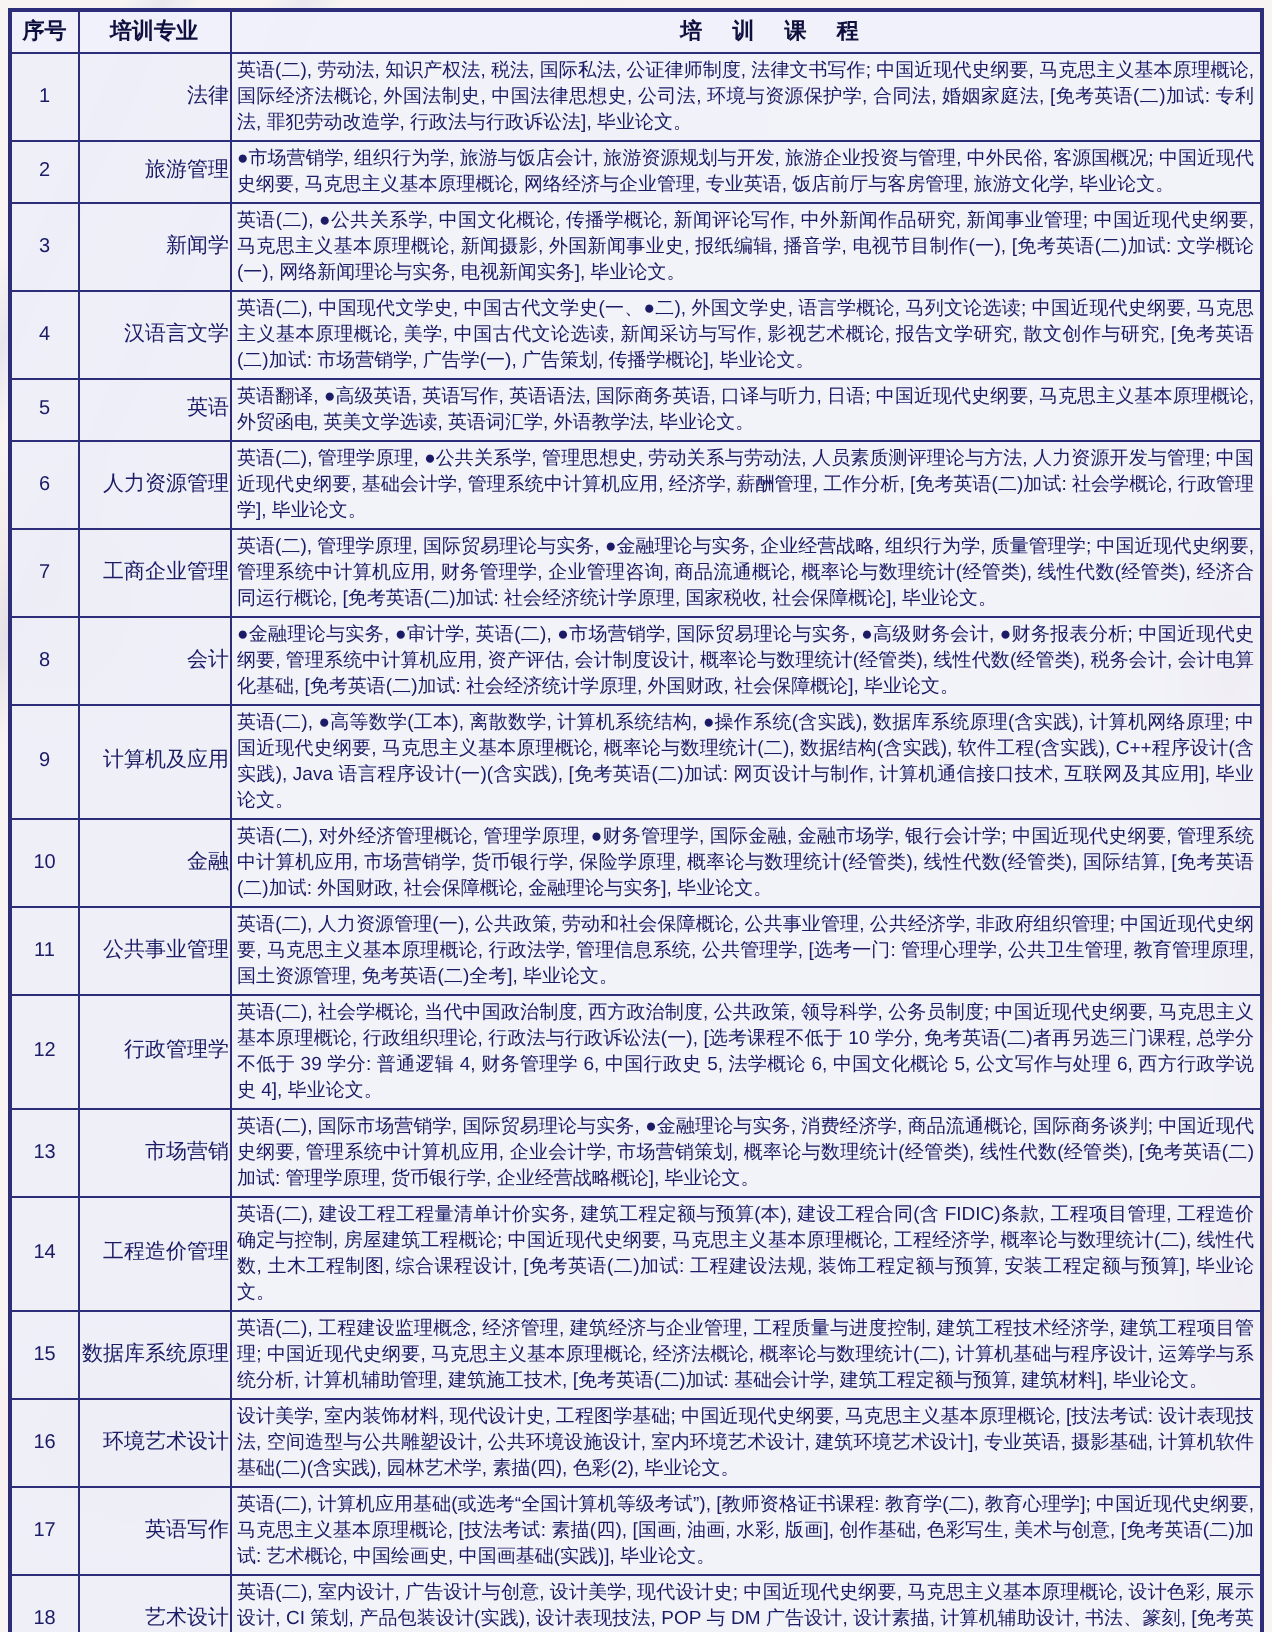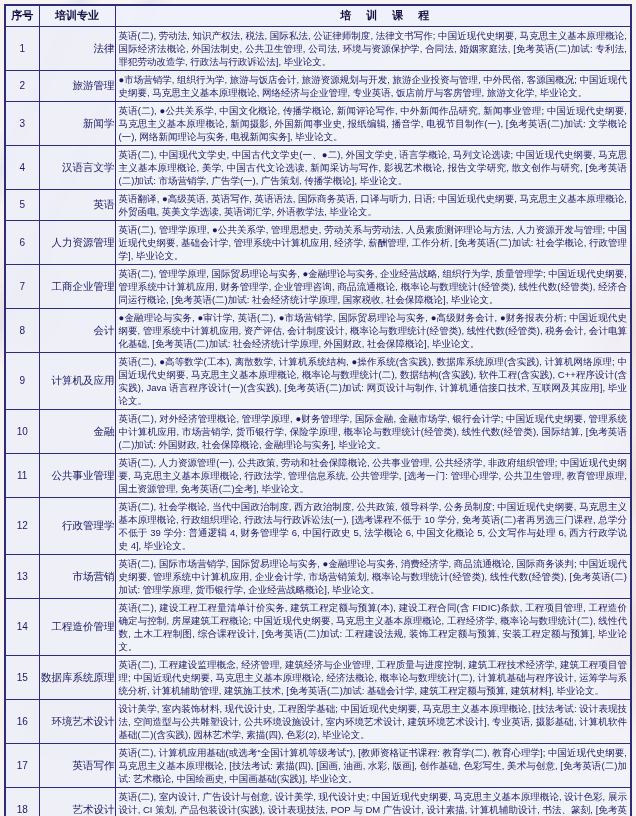--- a/index.html
+++ b/index.html
@@ -101,21 +101,21 @@
         <th class="h-no">序号</th>
         <th class="h-major">培训专业</th>
         <th class="h-courses">培 训 课 程</th>
       </tr>
     </thead>
     <tbody>
 
     <tr>
         <td class="cell-no">1</td>
         <td class="cell-major">法律</td>
-        <td class="cell-courses">英语(二), 劳动法, 知识产权法, 税法, 国际私法, 公证律师制度, 法律文书写作; 中国近现代史纲要, 马克思主义基本原理概论, 国际经济法概论, 外国法制史, 公共卫生管理, 公司法, 环境与资源保护学, 合同法, 婚姻家庭法, [免考英语(二)加试: 专利法, 罪犯劳动改造学, 行政法与行政诉讼法], 毕业论文。</td>
+        <td class="cell-courses">英语(二), 劳动法, 知识产权法, 税法, 国际私法, 公证律师制度, 法律文书写作; 中国近现代史纲要, 马克思主义基本原理概论, 国际经济法概论, 外国法制史, 中国法律思想史, 公司法, 环境与资源保护学, 合同法, 婚姻家庭法, [免考英语(二)加试: 专利法, 罪犯劳动改造学, 行政法与行政诉讼法], 毕业论文。</td>
       </tr>
         <tr>
         <td class="cell-no">2</td>
         <td class="cell-major">旅游管理</td>
         <td class="cell-courses">●市场营销学, 组织行为学, 旅游与饭店会计, 旅游资源规划与开发, 旅游企业投资与管理, 中外民俗, 客源国概况; 中国近现代史纲要, 马克思主义基本原理概论, 网络经济与企业管理, 专业英语, 饭店前厅与客房管理, 旅游文化学, 毕业论文。</td>
       </tr>
         <tr>
         <td class="cell-no">3</td>
         <td class="cell-major">新闻学</td>
         <td class="cell-courses">英语(二), ●公共关系学, 中国文化概论, 传播学概论, 新闻评论写作, 中外新闻作品研究, 新闻事业管理; 中国近现代史纲要, 马克思主义基本原理概论, 新闻摄影, 外国新闻事业史, 报纸编辑, 播音学, 电视节目制作(一), [免考英语(二)加试: 文学概论(一), 网络新闻理论与实务, 电视新闻实务], 毕业论文。</td>

